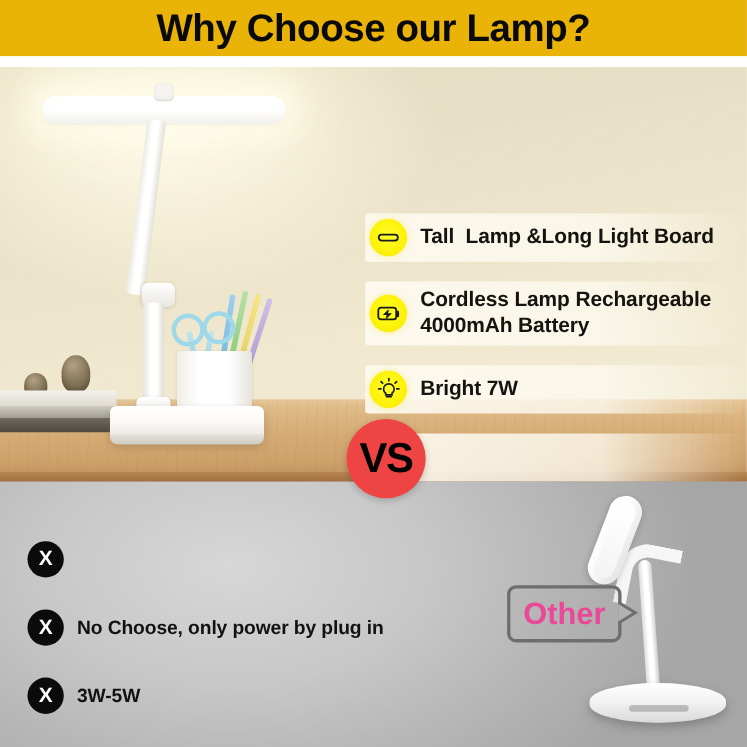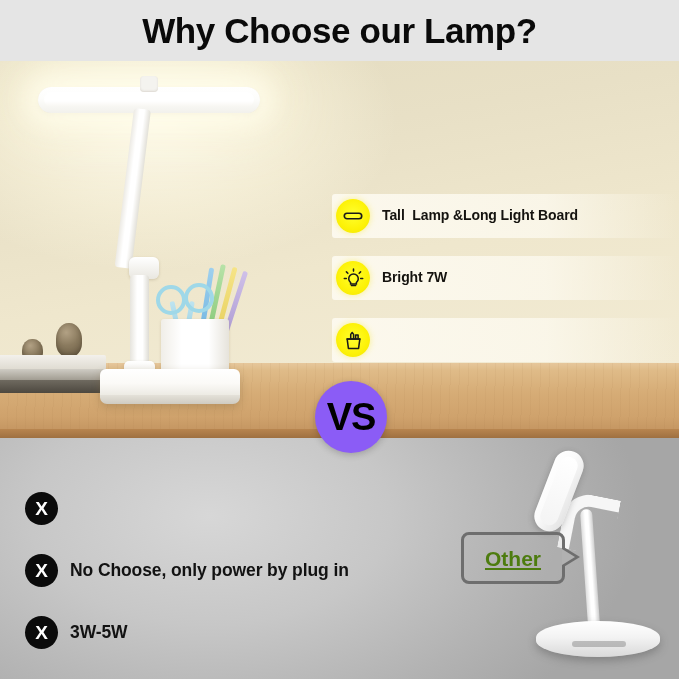--- a/index.html
+++ b/index.html
@@ -16,22 +16,22 @@
     height: 679px;
     overflow: hidden;
     background: #ffffff;
   }
 
   
   .header-banner {
     position: absolute;
     left: 0; top: 0;
     width: 679px;
-    height: 61px;
-    background: #e5e5e5;
+    height: 51px;
+    background: #eab308;
     display: flex;
     align-items: center;
     justify-content: center;
   }
   .header-title {
     font-size: 35px;
     font-weight: bold;
     color: #0a0a0a;
     letter-spacing: -0.4px;
     white-space: nowrap;
@@ -277,36 +277,36 @@
     height: 34px;
     border-radius: 50%;
     background: radial-gradient(circle at 50% 45%, #ffff2e 0%, #fdf208 58%, #f2e400 100%);
     display: flex;
     align-items: center;
     justify-content: center;
     margin-right: 12px;
     box-shadow: 0 0 6px rgba(250,235,60,0.55);
   }
   .feature-text {
-    font-size: 14px;
+    font-size: 19px;
     font-weight: bold;
     color: #15130f;
     line-height: 1.25;
     letter-spacing: -0.1px;
     white-space: pre-wrap;
   }
 
   
   .vs-badge {
     position: absolute;
     left: 315px; top: 381px;
     width: 72px;
     height: 72px;
     border-radius: 50%;
-    background: #8b5cf6;
+    background: #ef4444;
     display: flex;
     align-items: center;
     justify-content: center;
     box-shadow: 0 2px 7px rgba(0,0,0,0.2);
     z-index: 30;
   }
   .vs-text {
     font-size: 38px;
     font-weight: bold;
     color: #000000;
@@ -367,25 +367,24 @@
     height: 46px;
     border: 3px solid #6e6e6e;
     border-radius: 8px;
     background: rgba(170,170,170,0.15);
     display: flex;
     align-items: center;
     justify-content: center;
     z-index: 20;
   }
   .other-badge-text {
-    font-size: 21px;
-    font-weight: bold;
-    color: #4d7c0f;
+    font-size: 28px;
+    font-weight: bold;
+    color: #ec4899;
     line-height: 1;
-    text-decoration: underline;
   }
   .other-badge-tail {
     position: absolute;
     right: -18px; top: 11px;
     width: 0; height: 0;
     border-top: 11px solid transparent;
     border-bottom: 11px solid transparent;
     border-left: 18px solid #6e6e6e;
   }
   .other-badge-tail-inner {
@@ -512,20 +511,31 @@
 
       <div class="feature-row">
         <div class="feature-icon">
           <svg width="22" height="22" viewBox="0 0 24 24" fill="none" stroke="#1a1a1a" stroke-width="1.8">
             <rect x="2.5" y="9" width="19" height="6" rx="3"></rect>
           </svg>
         </div>
         <div class="feature-text">Tall  Lamp &amp;Long Light Board</div>
       </div>
 
+      <div class="feature-row">
+        <div class="feature-icon">
+          <svg width="23" height="23" viewBox="0 0 24 24" fill="none" stroke="#1a1a1a" stroke-width="1.7">
+            <rect x="2" y="7" width="17" height="11" rx="2.5"></rect>
+            <path d="M20.5 11.2v3.6" stroke-linecap="round" stroke-width="2.4"></path>
+            <path d="M11.6 9.2 L7.4 13.4 h3.3 l-1.1 3.6 4.2-4.3 h-3.3 z" fill="#1a1a1a" stroke-width="1"></path>
+          </svg>
+        </div>
+        <div class="feature-text">Cordless Lamp Rechargeable
+4000mAh Battery</div>
+      </div>
 
       <div class="feature-row">
         <div class="feature-icon">
           <svg width="23" height="23" viewBox="0 0 24 24" fill="none" stroke="#1a1a1a" stroke-width="1.6" stroke-linecap="round">
             <path d="M9 16.2a5 5 0 1 1 6 0v1.6H9z"></path>
             <path d="M9.8 19.4h4.4"></path>
             <path d="M12 2.2v2.1M4.6 5.1l1.5 1.5M19.4 5.1l-1.5 1.5M2.4 12h2.1M19.5 12h2.1"></path>
           </svg>
         </div>
         <div class="feature-text">Bright 7W</div>

